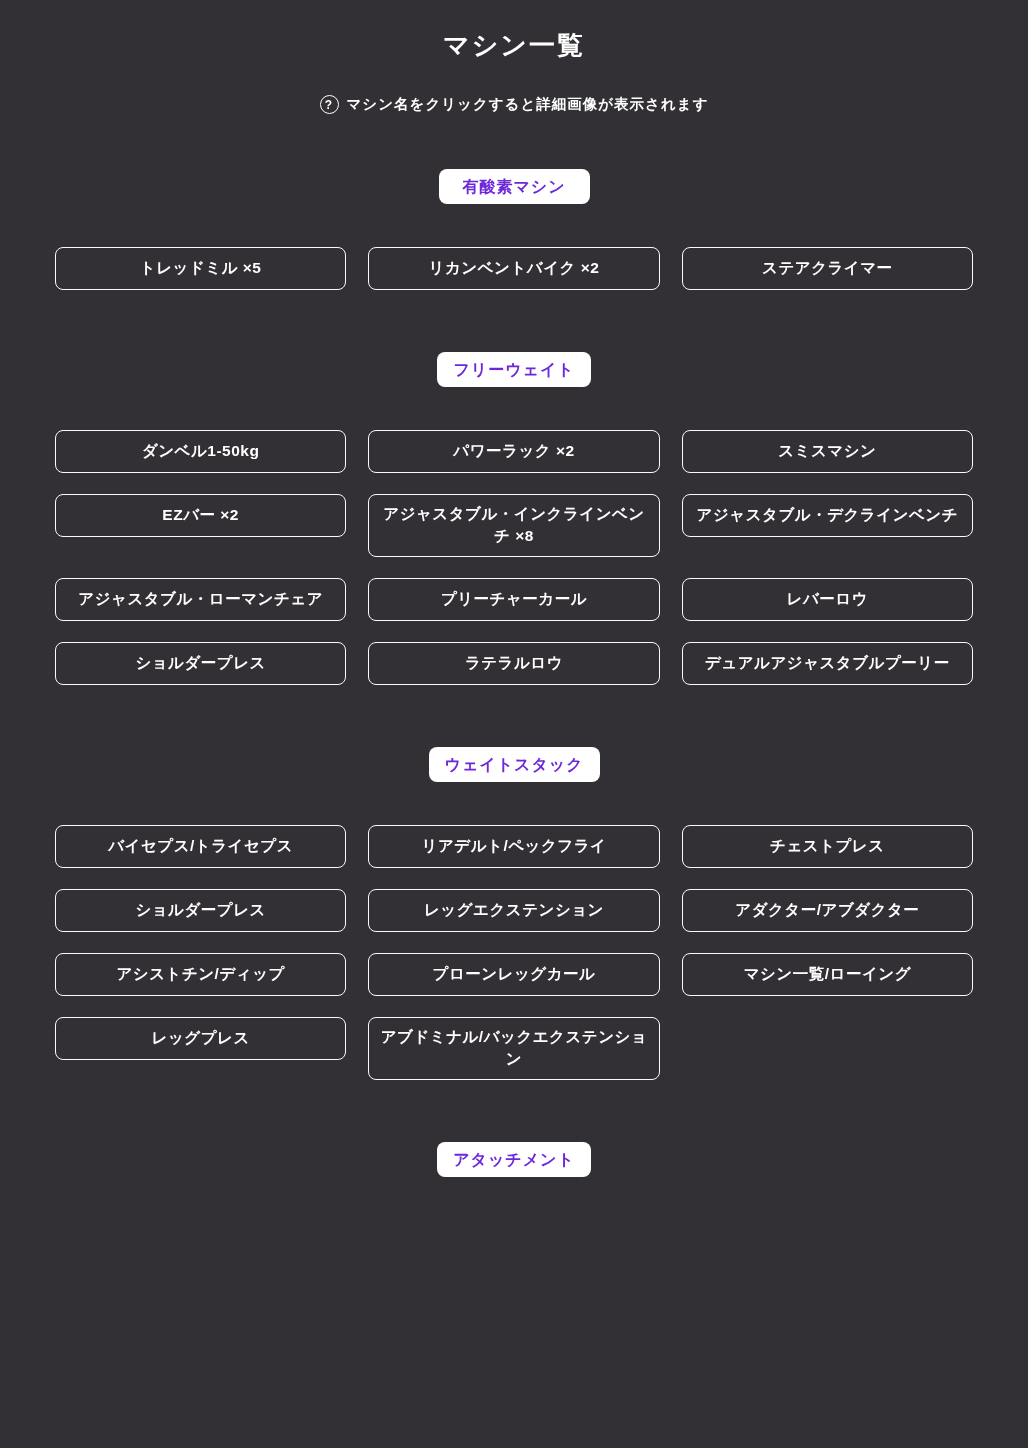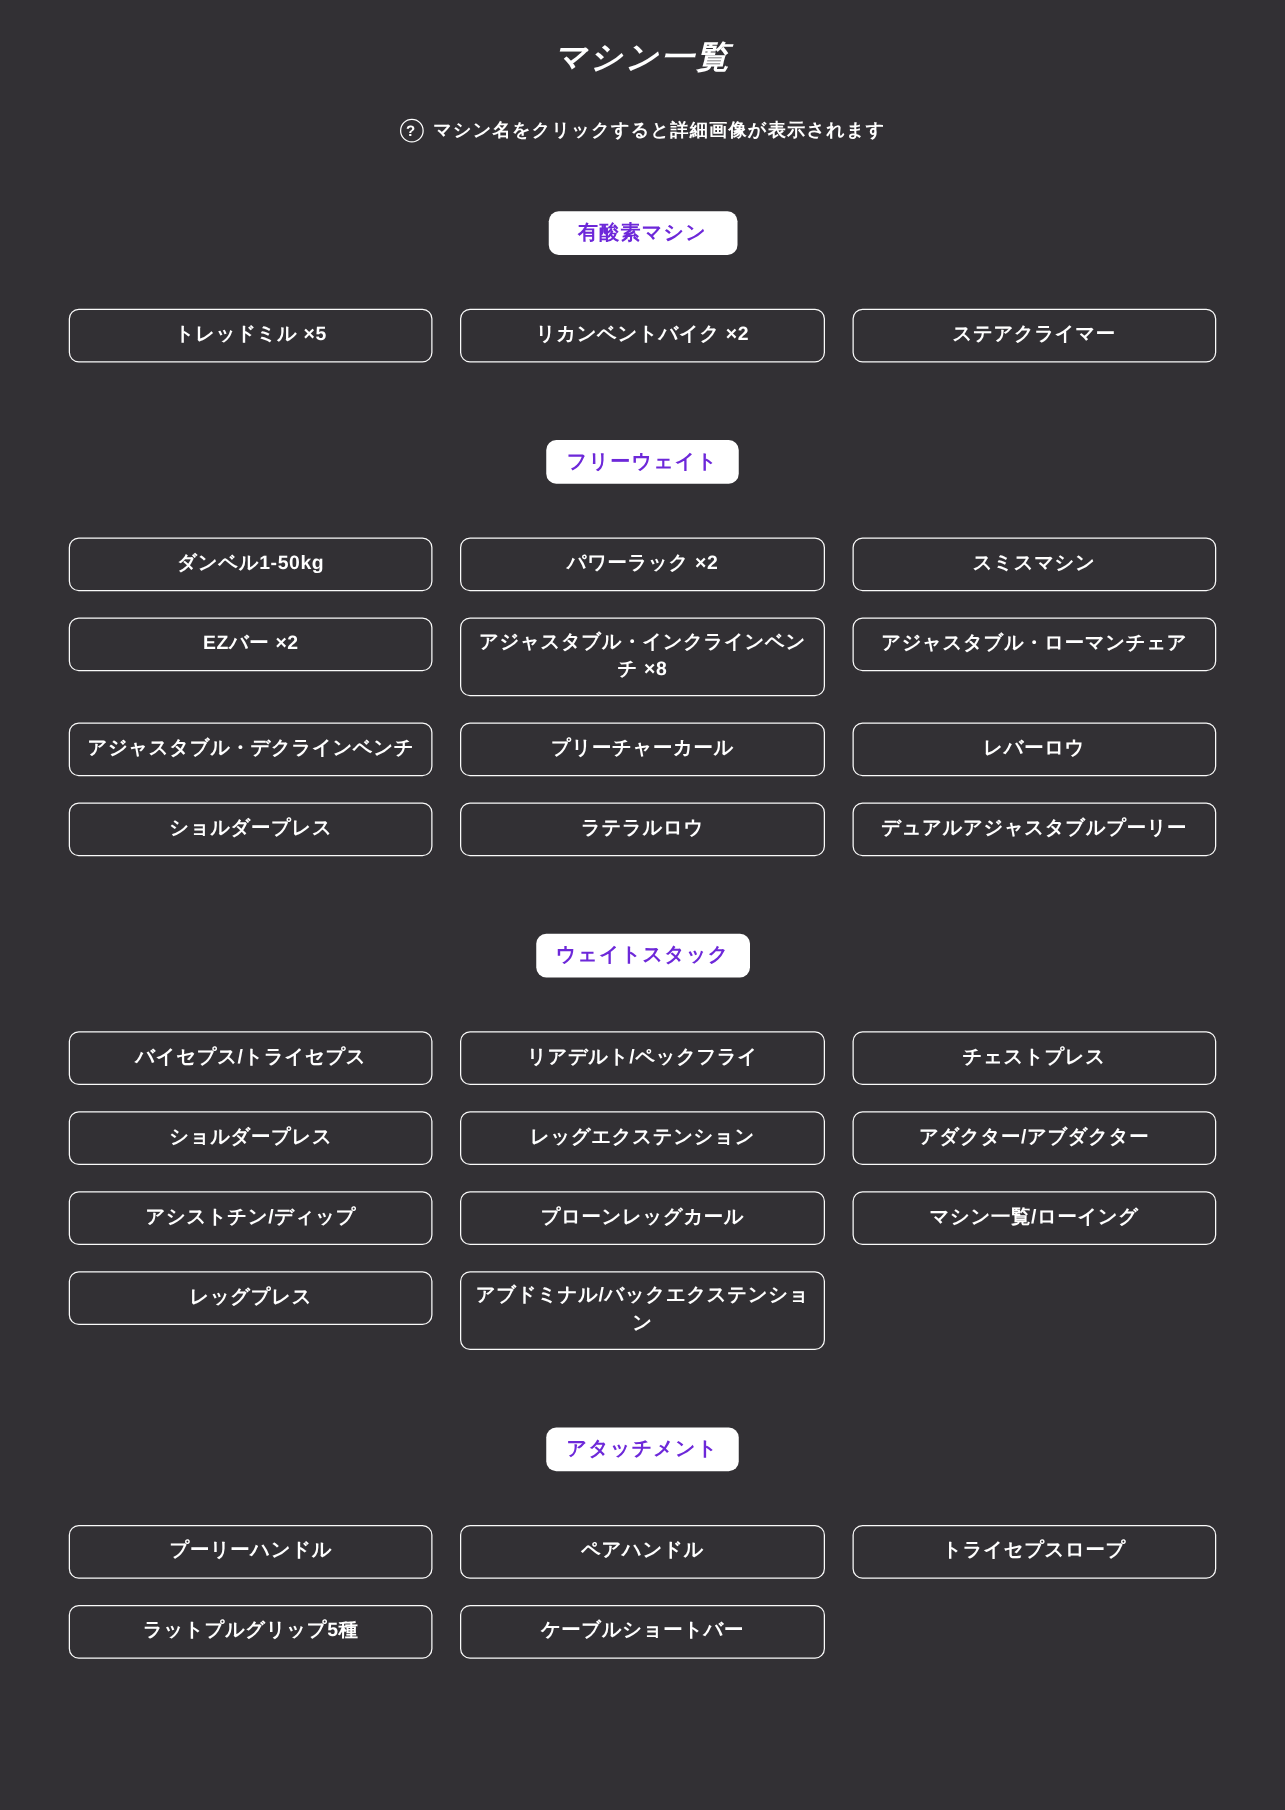--- a/index.html
+++ b/index.html
@@ -15,21 +15,20 @@
     width: 918px;
     margin: 0 auto;
   }
   h1.page-title {
     padding-top: 32px;
     text-align: center;
     font-size: 26px;
     font-weight: 900;
     letter-spacing: 2px;
     line-height: 1;
-    font-style: italic;
   }
   .subtitle {
     margin-top: 37px;
     display: flex;
     align-items: center;
     justify-content: center;
     gap: 8px;
     font-size: 14.5px;
     font-weight: 700;
     letter-spacing: 1px;
@@ -115,22 +114,22 @@
       <section class="section">
         <div class="badge-row">
           <div class="badge">フリーウェイト</div>
         </div>
         <div class="grid">
           <button type="button" class="machine-btn">ダンベル1-50kg</button>
           <button type="button" class="machine-btn">パワーラック ×2</button>
           <button type="button" class="machine-btn">スミスマシン</button>
           <button type="button" class="machine-btn">EZバー ×2</button>
           <button type="button" class="machine-btn">アジャスタブル・インクラインベンチ ×8</button>
+          <button type="button" class="machine-btn">アジャスタブル・デクラインベンチ</button>
           <button type="button" class="machine-btn">アジャスタブル・ローマンチェア</button>
-          <button type="button" class="machine-btn">アジャスタブル・デクラインベンチ</button>
           <button type="button" class="machine-btn">プリーチャーカール</button>
           <button type="button" class="machine-btn">レバーロウ</button>
           <button type="button" class="machine-btn">ショルダープレス</button>
           <button type="button" class="machine-btn">ラテラルロウ</button>
           <button type="button" class="machine-btn">デュアルアジャスタブルプーリー</button>
         </div>
       </section>
       <section class="section">
         <div class="badge-row">
           <div class="badge">ウェイトスタック</div>
@@ -146,22 +145,15 @@
           <button type="button" class="machine-btn">プローンレッグカール</button>
           <button type="button" class="machine-btn">マシン一覧/ローイング</button>
           <button type="button" class="machine-btn">レッグプレス</button>
           <button type="button" class="machine-btn">アブドミナル/バックエクステンション</button>
         </div>
       </section>
       <section class="section">
         <div class="badge-row">
           <div class="badge">アタッチメント</div>
         </div>
-        <div class="grid">
-          <button type="button" class="machine-btn">プーリーハンドル</button>
-          <button type="button" class="machine-btn">ペアハンドル</button>
-          <button type="button" class="machine-btn">トライセプスロープ</button>
-          <button type="button" class="machine-btn">ラットプルグリップ5種</button>
-          <button type="button" class="machine-btn">ケーブルショートバー</button>
-        </div>
       </section>
     </div>
 </div>
 
 </body></html>

